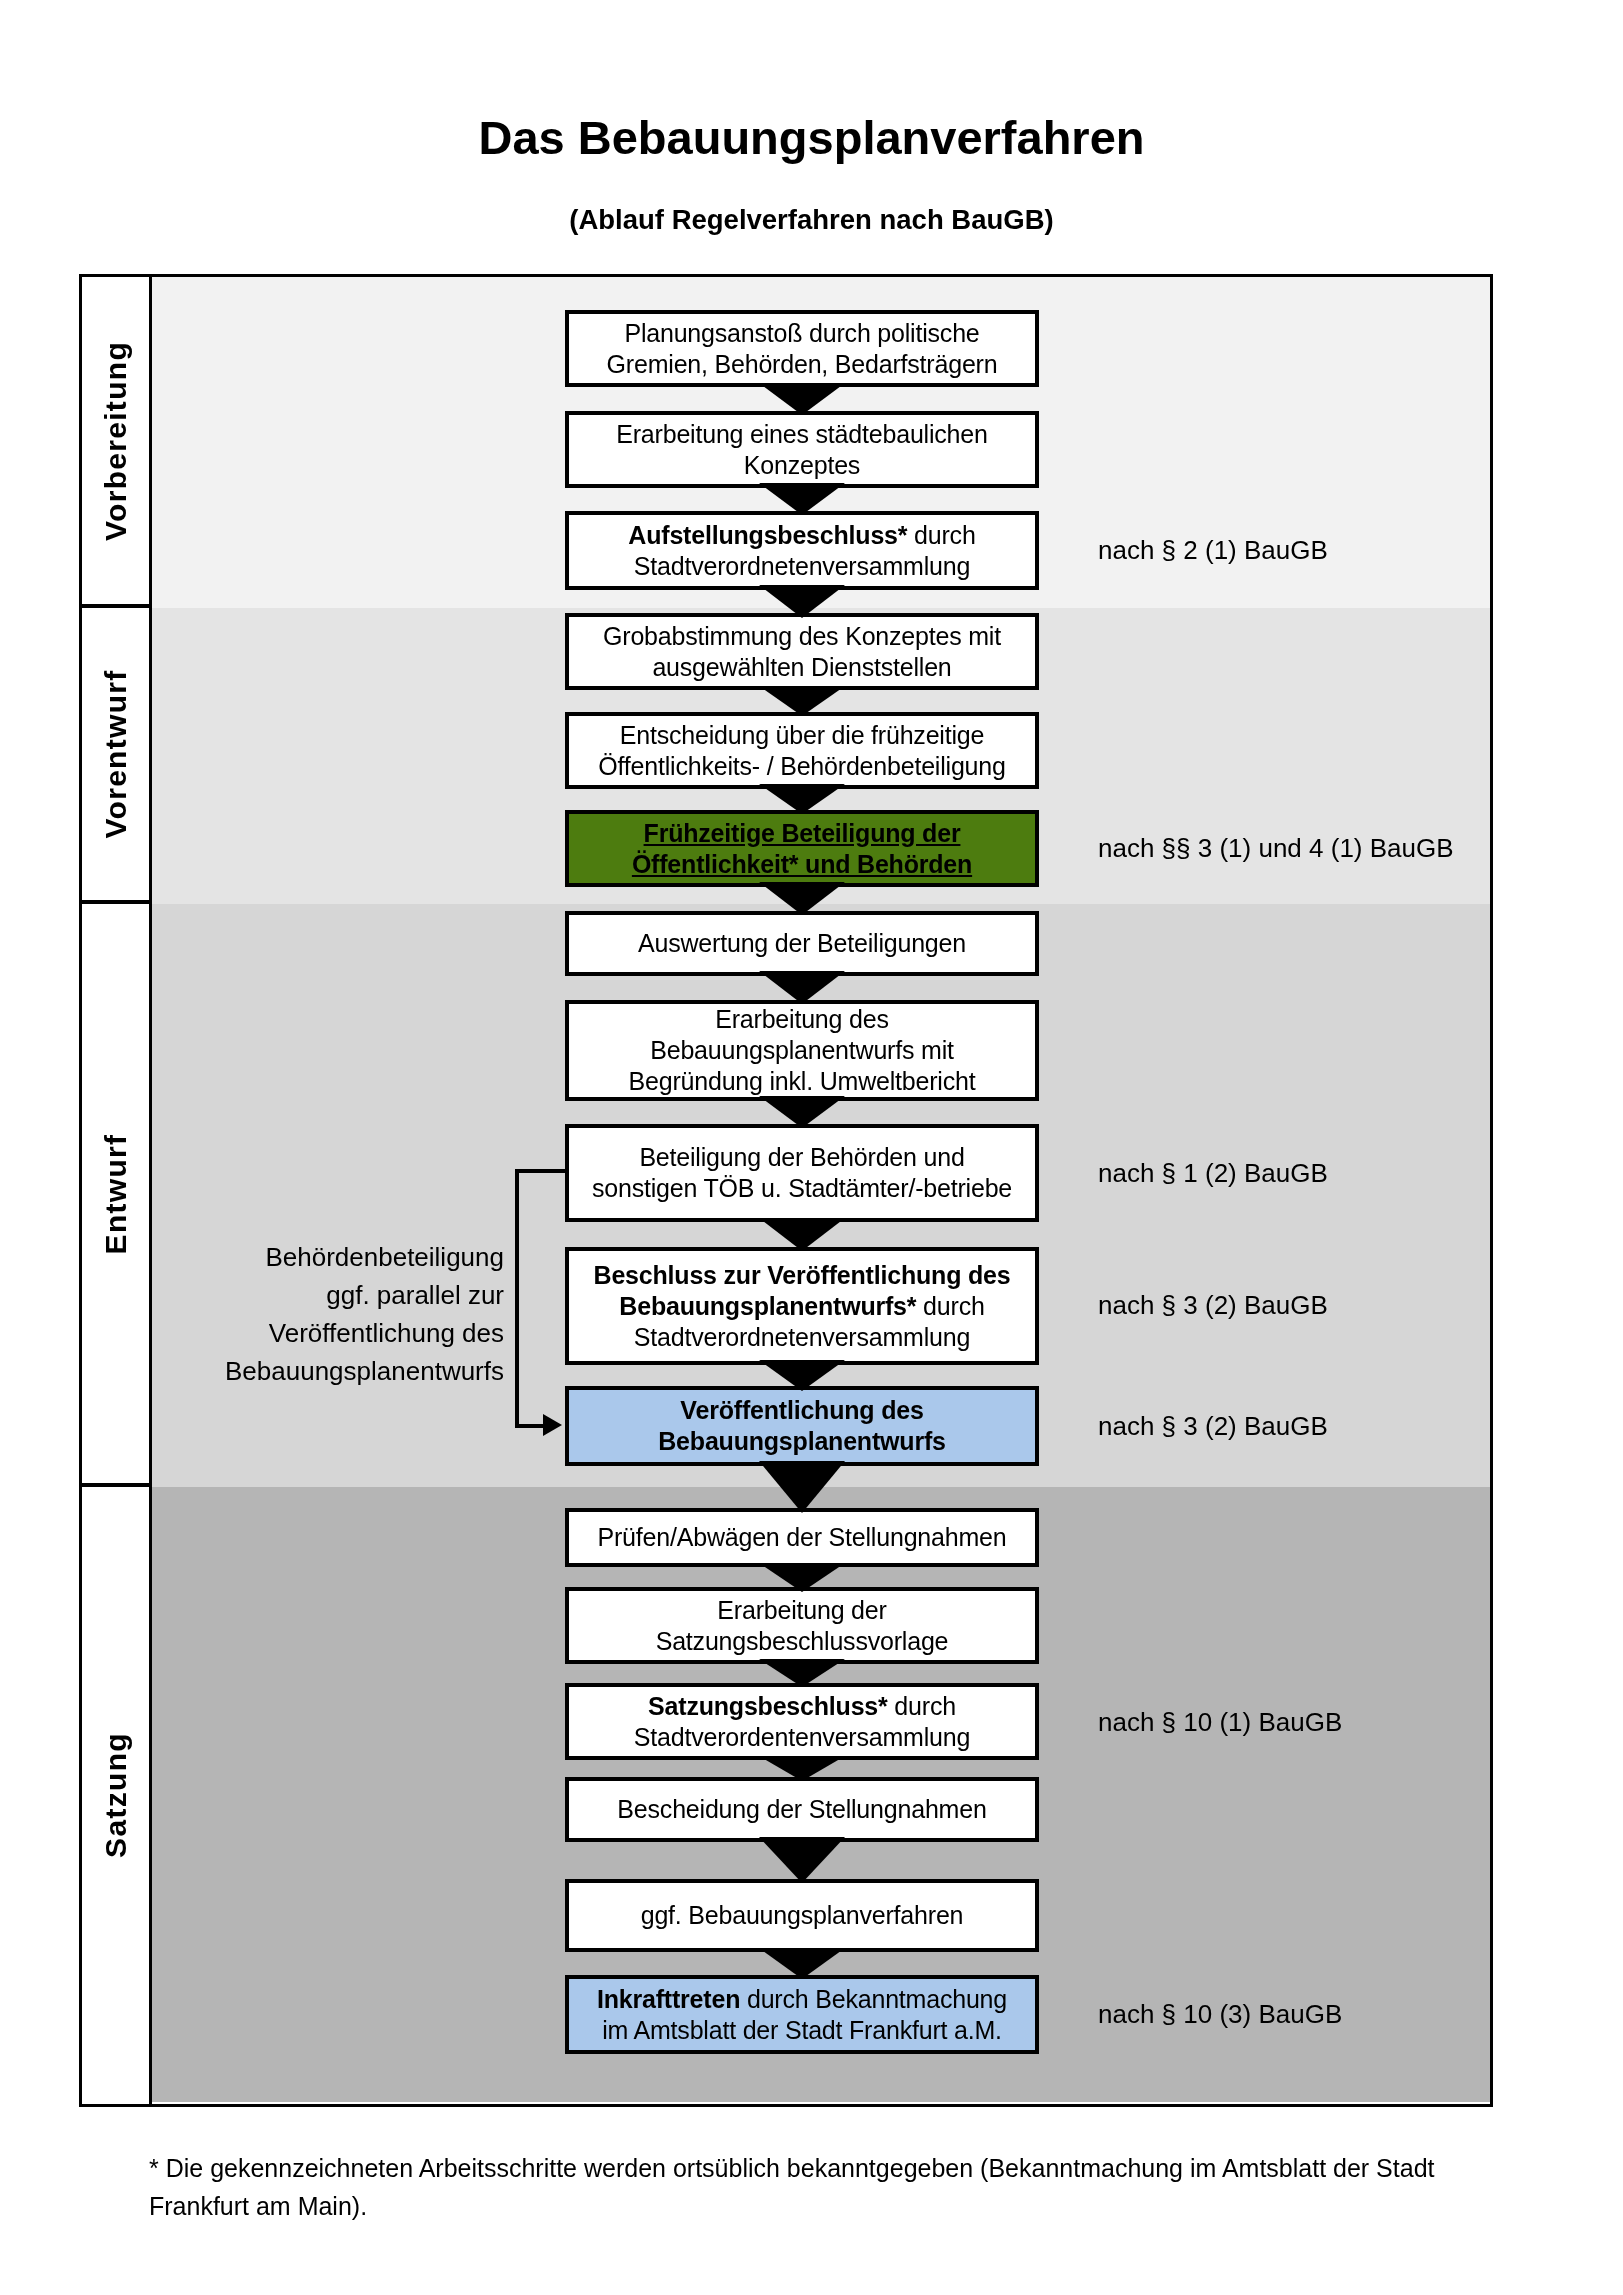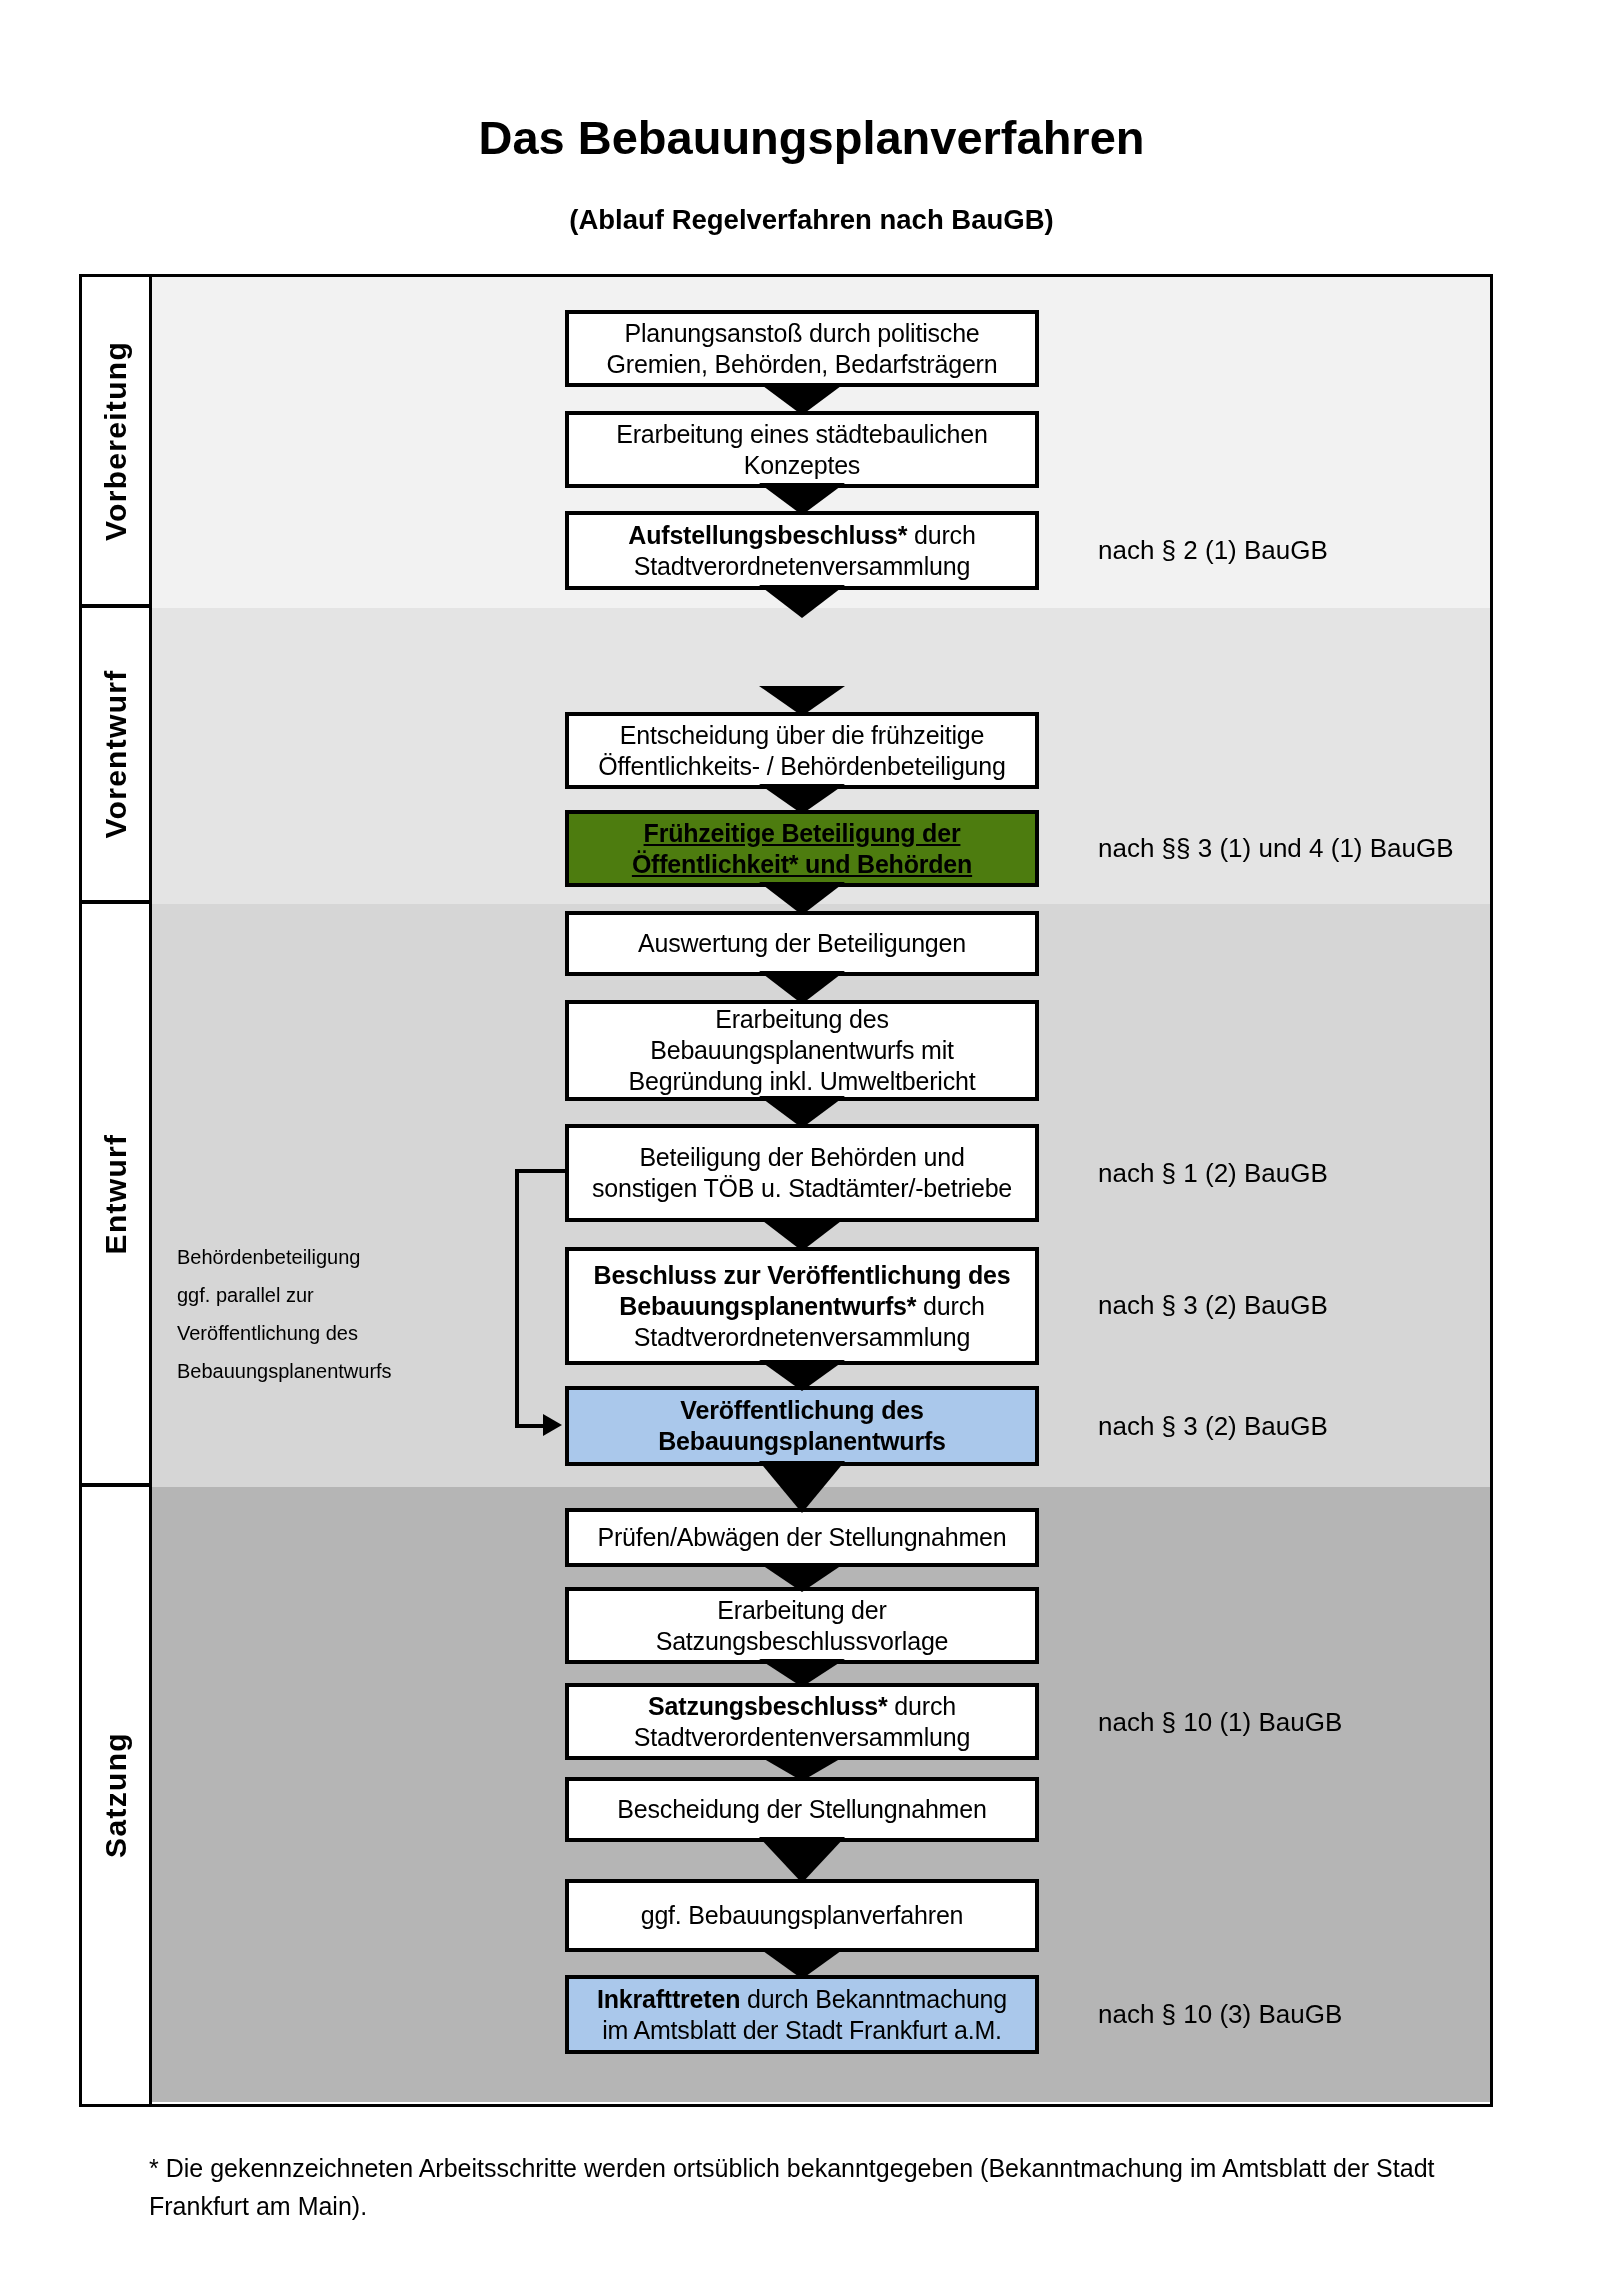--- a/index.html
+++ b/index.html
@@ -33,22 +33,22 @@
     display:flex;flex-direction:column;align-items:center;justify-content:center;
     text-align:center;font-size:25px;line-height:31px;letter-spacing:-0.2px;
   }
   .flow-box .bl{font-weight:bold;}
   .arrow-down{position:absolute;width:0;height:0;z-index:3;}
   .law-ref{
     position:absolute;left:946px;transform:translateY(-50%);
     font-size:26px;white-space:nowrap;z-index:2;
   }
   .side-note{
-    position:absolute;left:25px;top:961px;width:327px;text-align:left;
-    font-size:20px;line-height:38px;z-index:2;
+    position:absolute;left:25px;top:961px;width:327px;text-align:right;
+    font-size:26px;line-height:38px;z-index:2;
   }
   .connector{position:absolute;background:#000;z-index:1;}
   .elbow-head{
     position:absolute;width:0;height:0;z-index:2;
     border-top:11.8px solid transparent;border-bottom:11.8px solid transparent;
     border-left:19.6px solid #000;
   }
   .footnote{position:absolute;left:149px;top:2149px;width:1388px;font-size:25px;line-height:38px;}
 </style>
 </head>
@@ -89,20 +89,24 @@
         <div><span>Planungsanstoß durch politische</span></div>
         <div><span>Gremien, Behörden, Bedarfsträgern</span></div>
       </div>
       <div class="flow-box" style="top: 134px; height: 77px;">
         <div><span>Erarbeitung eines städtebaulichen</span></div>
         <div><span>Konzeptes</span></div>
       </div>
       <div class="flow-box" style="top: 234px; height: 79px;">
         <div><span class="bl">Aufstellungsbeschluss*</span><span> durch</span></div>
         <div><span>Stadtverordnetenversammlung</span></div>
+      </div>
+      <div class="flow-box" style="top: 336px; height: 77px;">
+        <div><span>Grobabstimmung des Konzeptes mit</span></div>
+        <div><span>ausgewählten Dienststellen</span></div>
       </div>
       <div class="flow-box" style="top: 435px; height: 77px;">
         <div><span>Entscheidung über die frühzeitige</span></div>
         <div><span>Öffentlichkeits- / Behördenbeteiligung</span></div>
       </div>
       <div class="flow-box" style="top: 533px; height: 77px; background: #4d7c0f; text-decoration: underline;">
         <div><span class="bl">Frühzeitige Beteiligung der</span></div>
         <div><span class="bl">Öffentlichkeit* und Behörden</span></div>
       </div>
       <div class="flow-box" style="top: 634px; height: 65px;">

